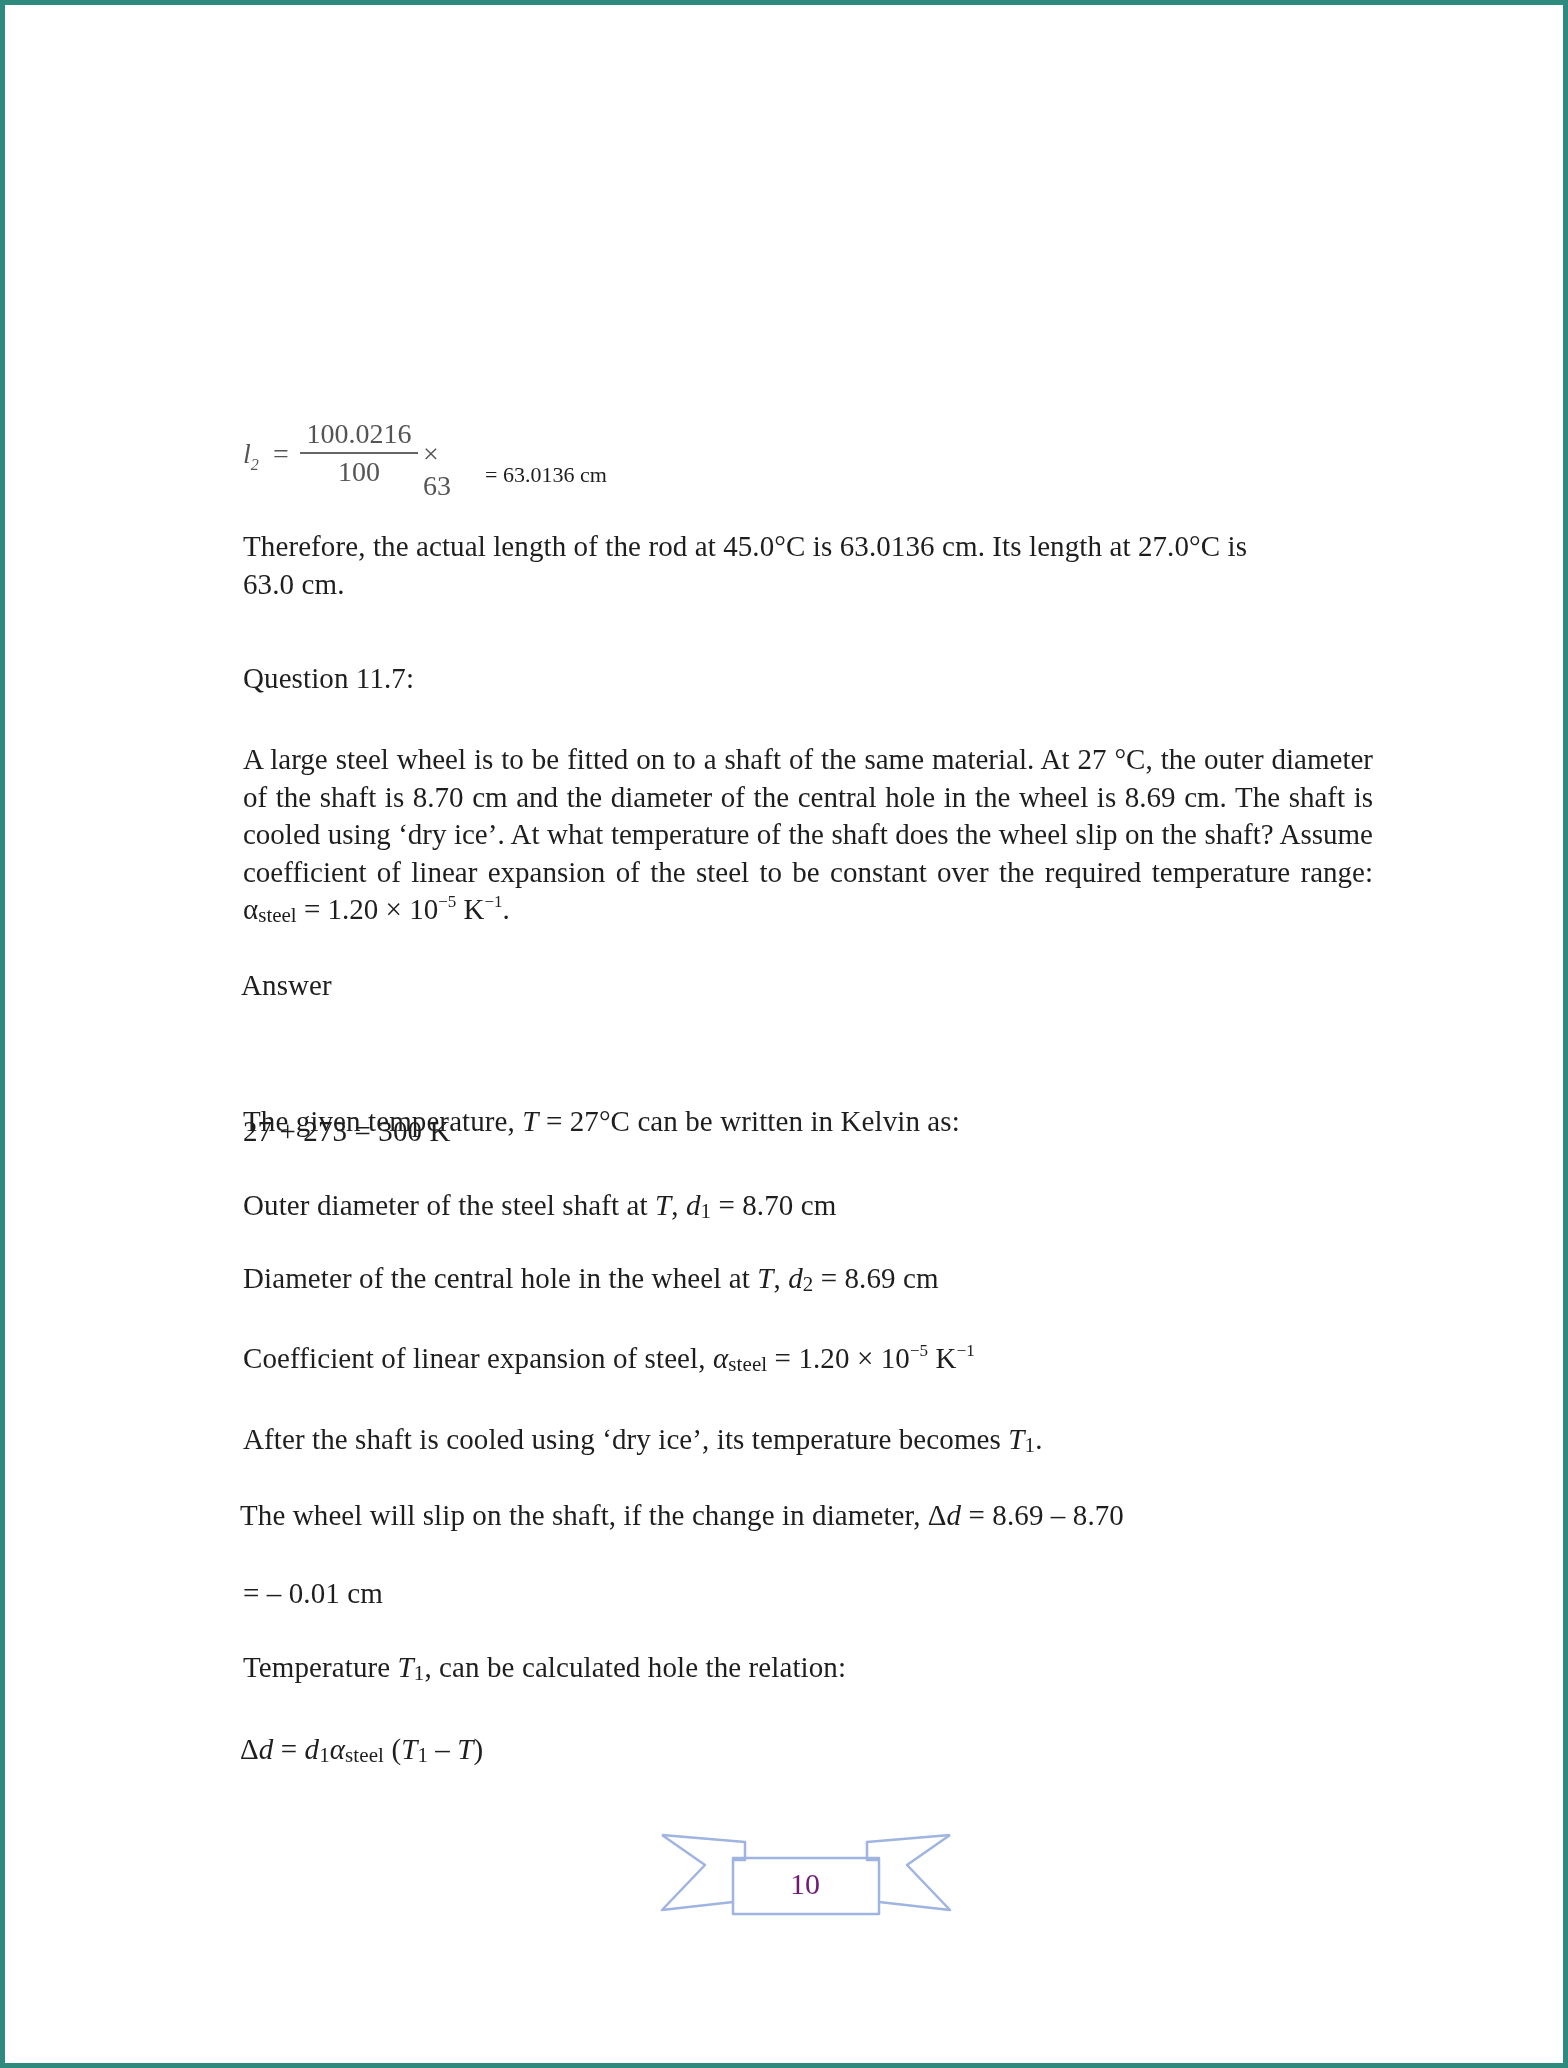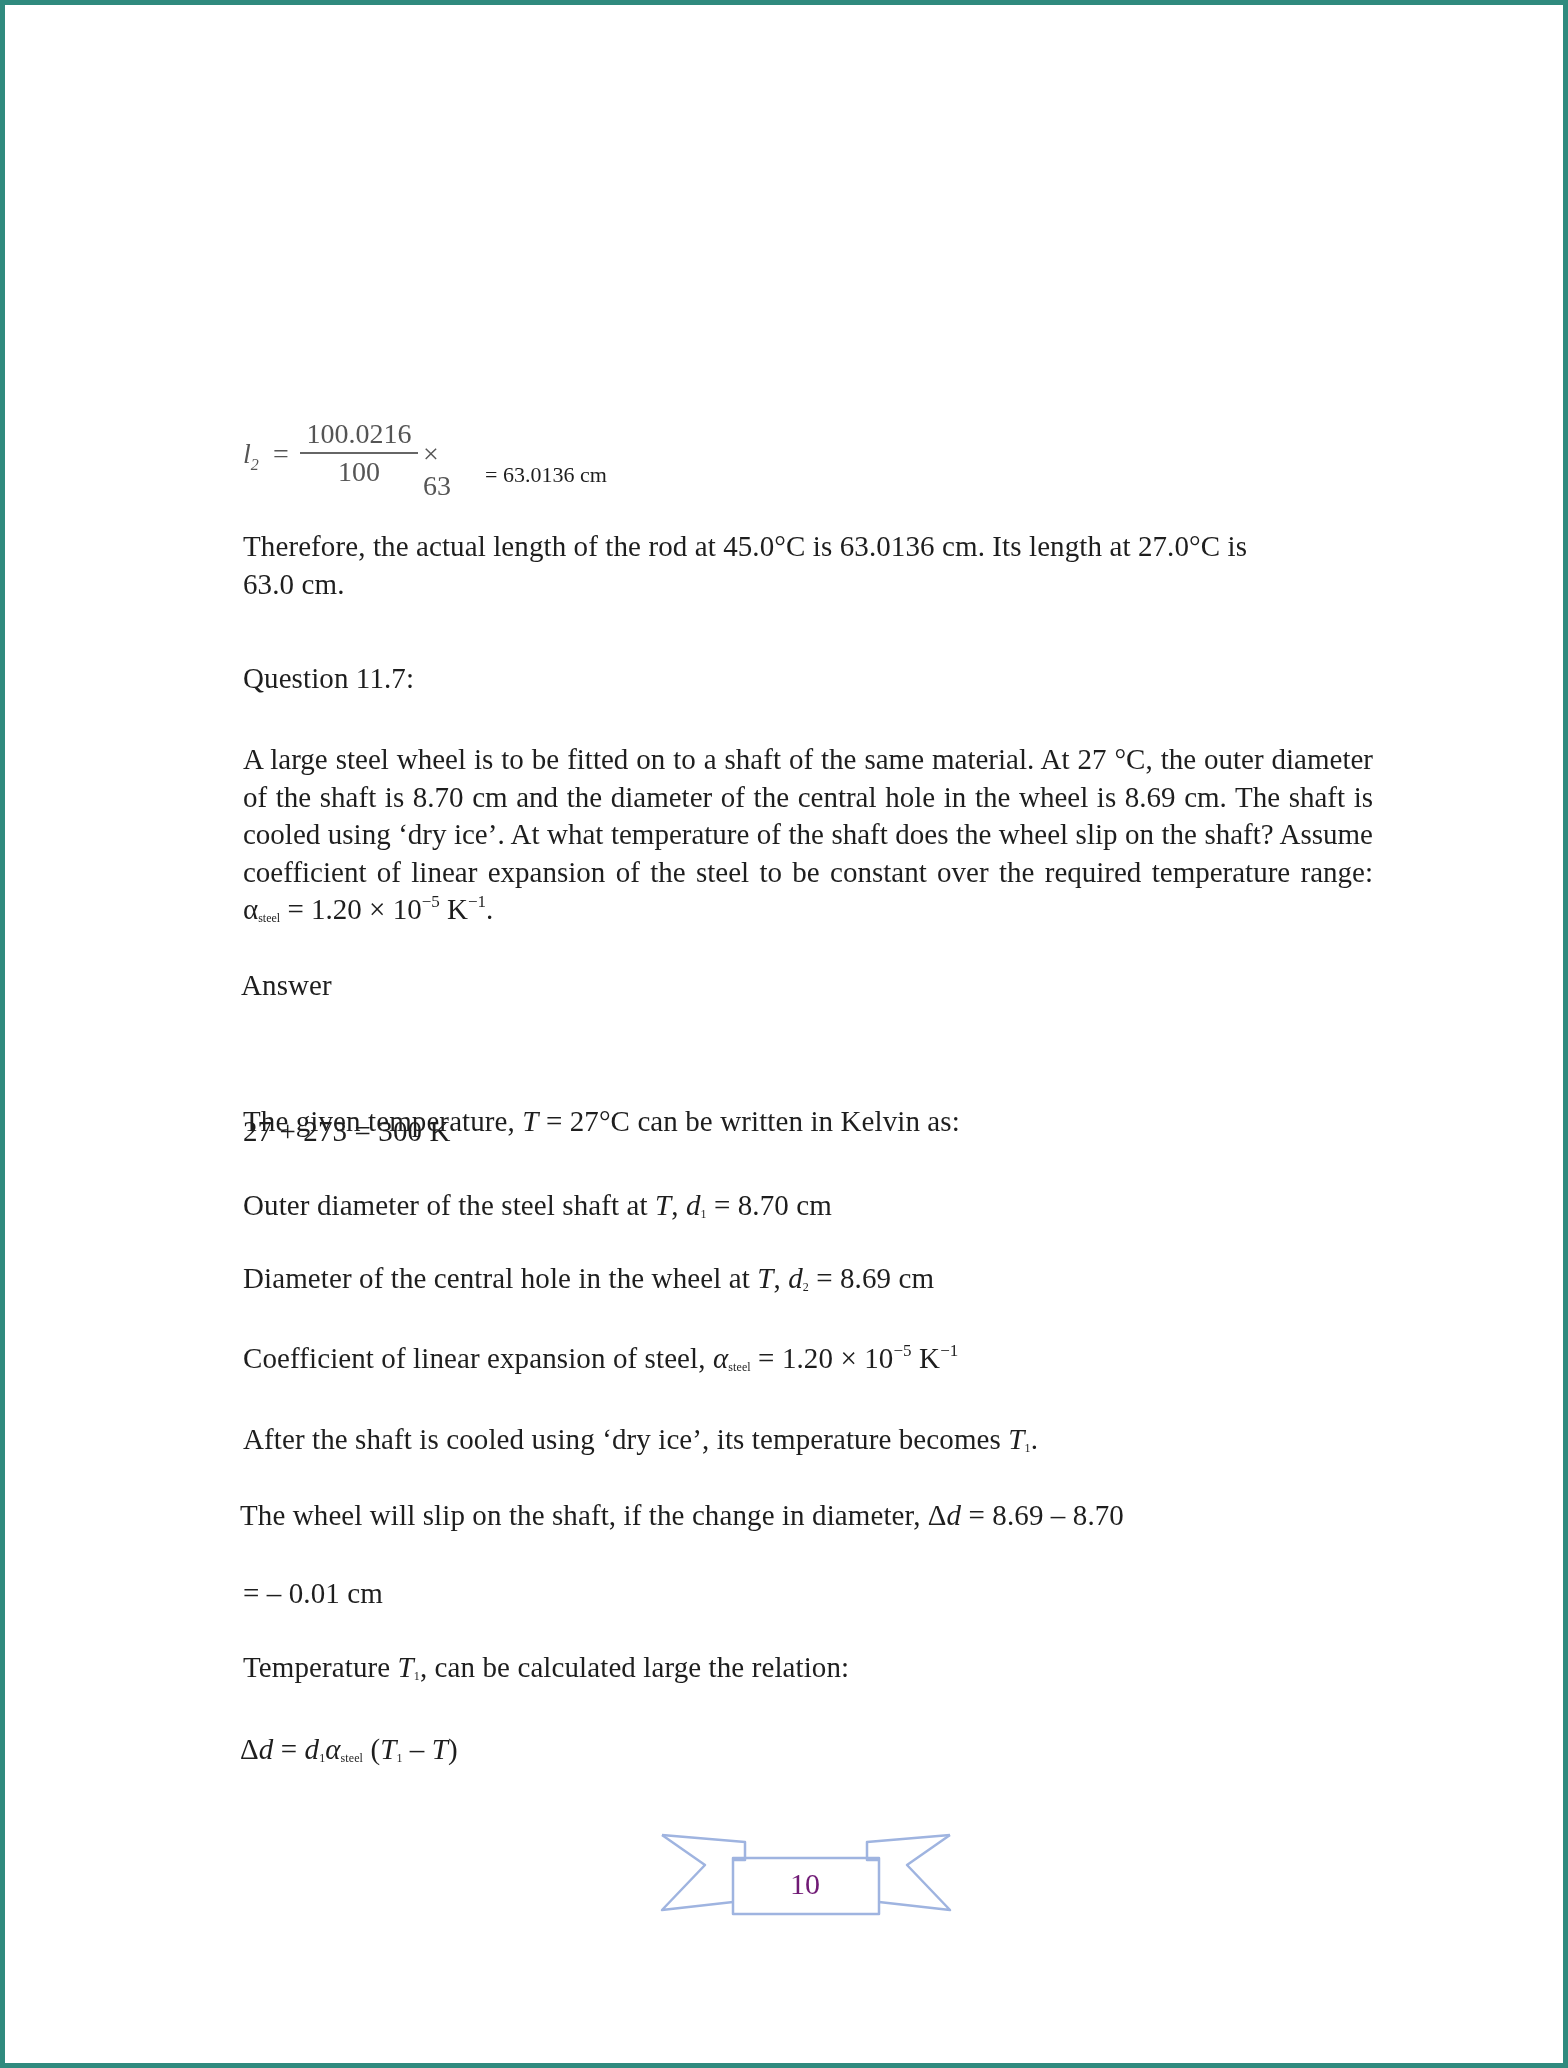--- a/index.html
+++ b/index.html
@@ -15,21 +15,21 @@
   }
   .line {
     position: absolute; left: 243px; font-size: 29px; line-height: 38px;
     white-space: nowrap; letter-spacing: 0.1px;
   }
   .para {
     position: absolute; left: 243px; width: 1130px; font-size: 29px; line-height: 37.6px;
     text-align: justify; text-align-last: left;
   }
   i { font-style: italic; }
-  sub.s { font-size: 12px; vertical-align: -3px; line-height: 0; }
+  sub.s { font-size: 21px; vertical-align: -3px; line-height: 0; }
   sup.s { font-size: 17px; vertical-align: 12px; line-height: 0; }
   .formula { position: absolute; left: 243px; top: 418px; color: #555; font-size: 28px; }
   .formula .l2 { position: absolute; left: 0; top: 20px; font-style: italic; }
   .formula .l2 sub { font-size: 16px; }
   .formula .eq1 { position: absolute; left: 30px; top: 20px; }
   .formula .num { position: absolute; left: 57px; top: 0; width: 118px; text-align: center; }
   .formula .bar { position: absolute; left: 57px; top: 34px; width: 118px; height: 1.5px; background: #666; }
   .formula .den { position: absolute; left: 57px; top: 38px; width: 118px; text-align: center; }
   .formula .times { position: absolute; left: 180px; top: 20px; }
   .result { position: absolute; left: 485px; top: 462px; font-size: 22px; color: #1e1e1e; }
@@ -72,21 +72,21 @@
 <div class="line" style="top:1259px;"><span>Diameter of the central hole in the wheel at </span><i>T</i><span>, </span><i>d</i><sub class="s">2</sub><span> = 8.69 cm</span></div>
 
 <div class="line" style="top:1339px;"><span>Coefficient of linear expansion of steel, </span><i>α</i><sub class="s">steel</sub><span> = 1.20 × 10</span><sup class="s">−5</sup><span> K</span><sup class="s">−1</sup></div>
 
 <div class="line" style="top:1420px;"><span>After the shaft is cooled using ‘dry ice’, its temperature becomes </span><i>T</i><sub class="s">1</sub><span>.</span></div>
 
 <div class="line" style="top:1496px; left:240px;"><span>The wheel will slip on the shaft, if the change in diameter, Δ</span><i>d</i><span> = 8.69 – 8.70</span></div>
 
 <div class="line" style="top:1574px;">= – 0.01 cm</div>
 
-<div class="line" style="top:1648px;"><span>Temperature </span><i>T</i><sub class="s">1</sub><span>, can be calculated large the relation:</span></div>
+<div class="line" style="top:1648px;"><span>Temperature </span><i>T</i><sub class="s">1</sub><span>, can be calculated hole the relation:</span></div>
 
 <div class="line" style="top:1730px; left:240px;"><span>Δ</span><i>d</i><span> = </span><i>d</i><sub class="s">1</sub><i>α</i><sub class="s">steel</sub><span> (</span><i>T</i><sub class="s">1</sub><span> – </span><i>T</i><span>)</span></div>
 
 <svg class="ribbon" viewBox="0 0 292 90" xmlns="http://www.w3.org/2000/svg">
   <g fill="none" stroke="#9fb4e0" stroke-width="2.5" stroke-linejoin="round">
     <polyline points="2,5 85,12 85,30 73,30"></polyline>
     <polyline points="2,5 45,35 2,80 73,72"></polyline>
     <polyline points="290,5 207,12 207,30 219,30"></polyline>
     <polyline points="290,5 247,35 290,80 219,72"></polyline>
     <rect x="73" y="28" width="146" height="56"></rect>

